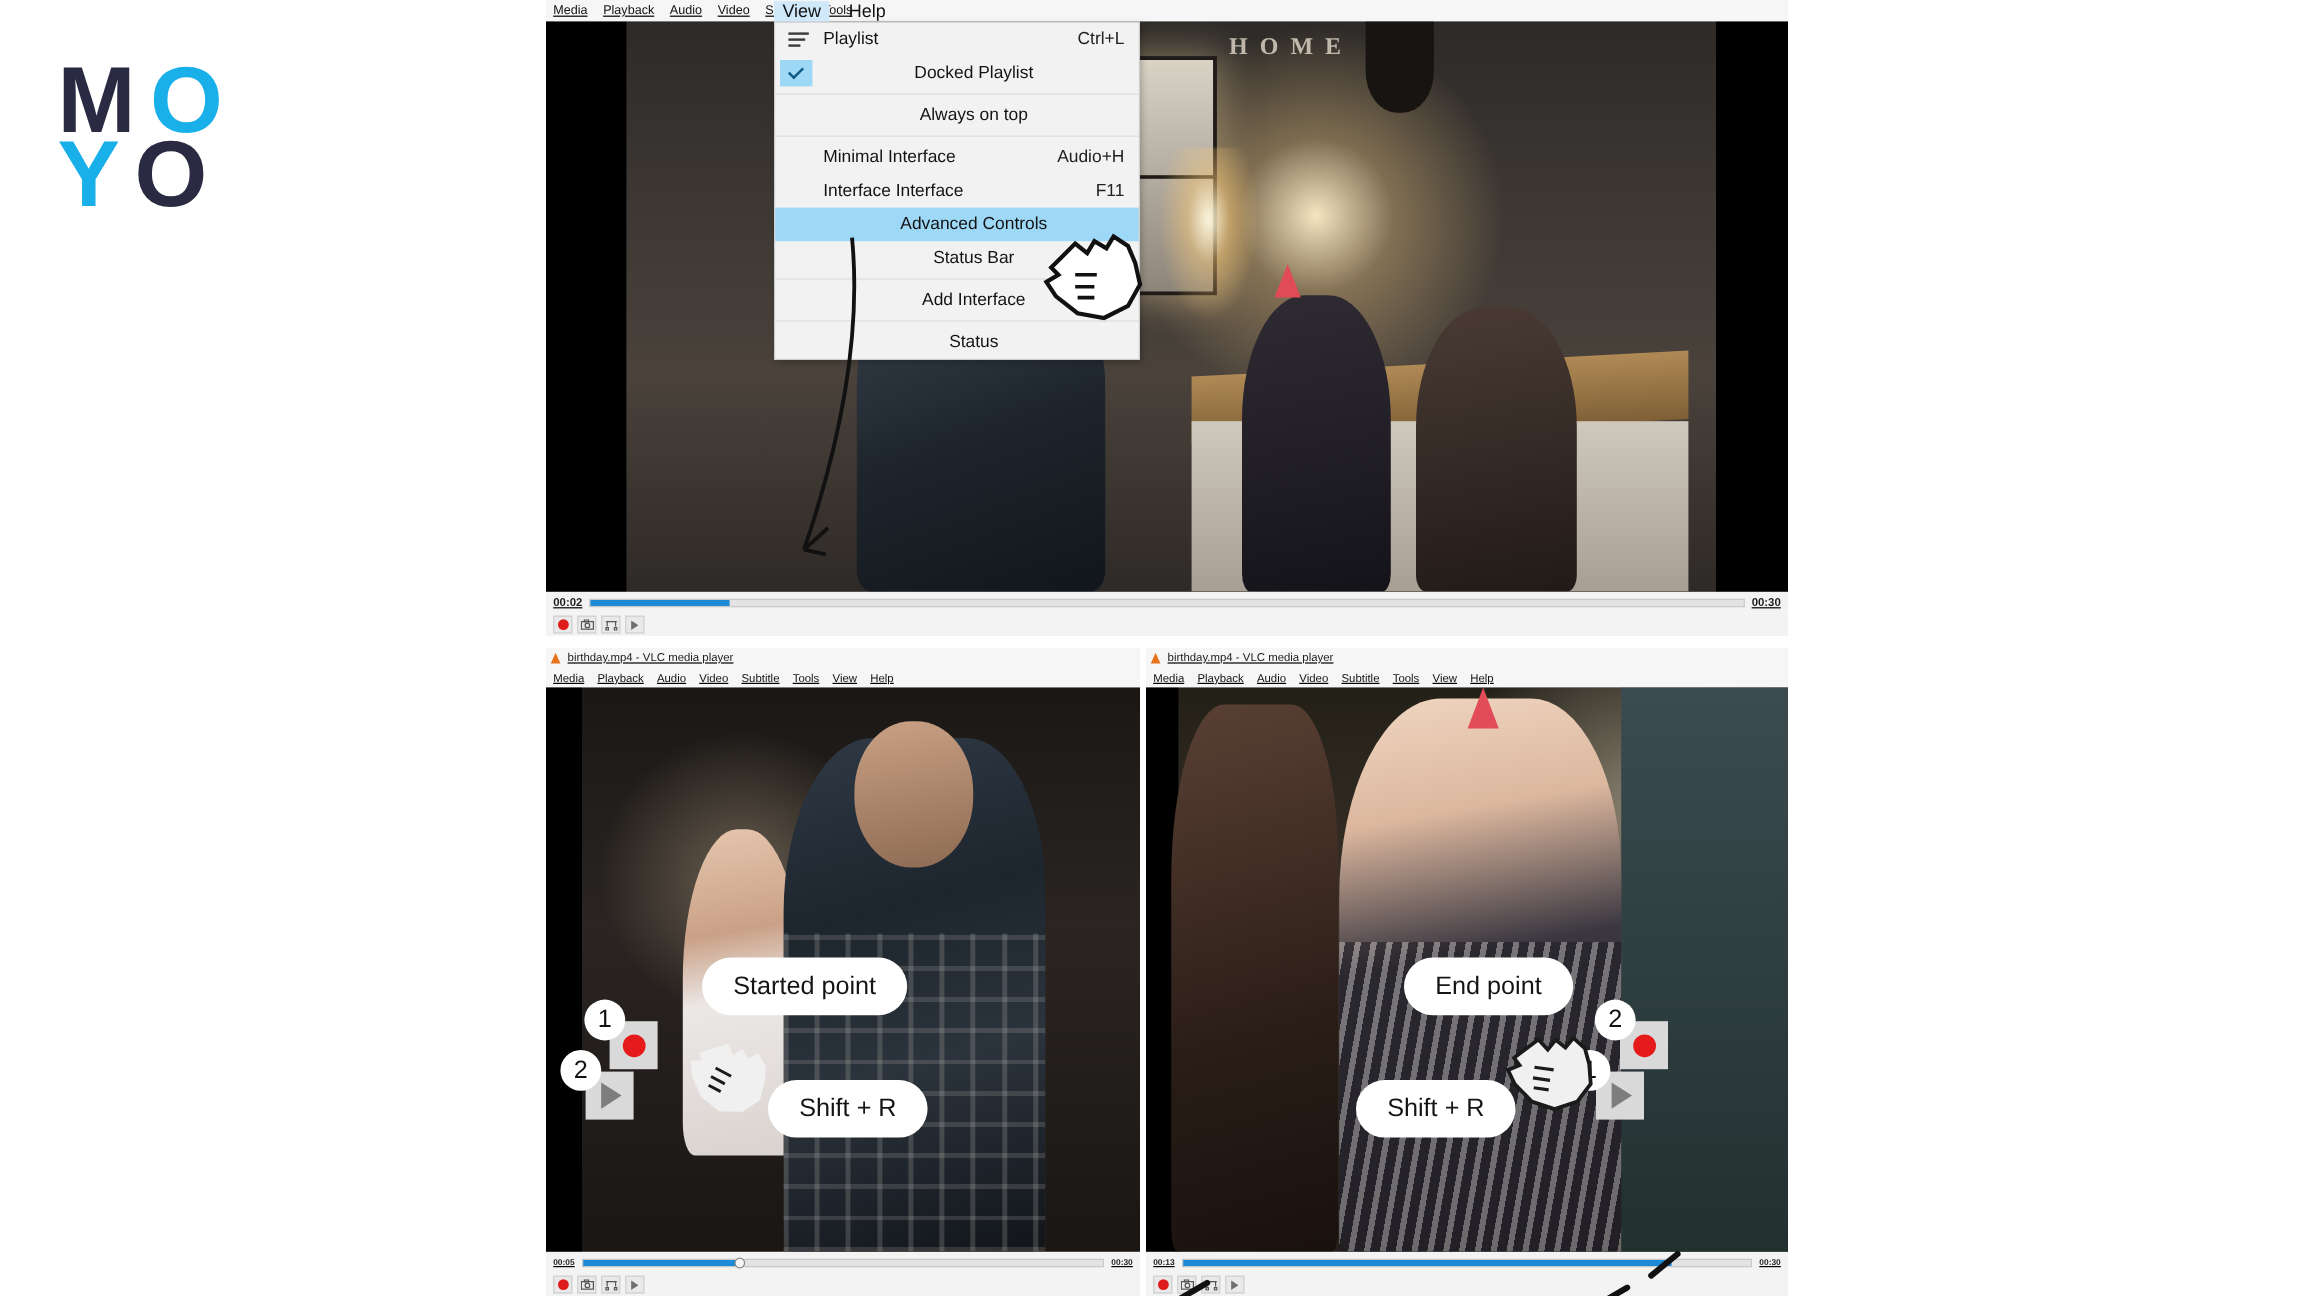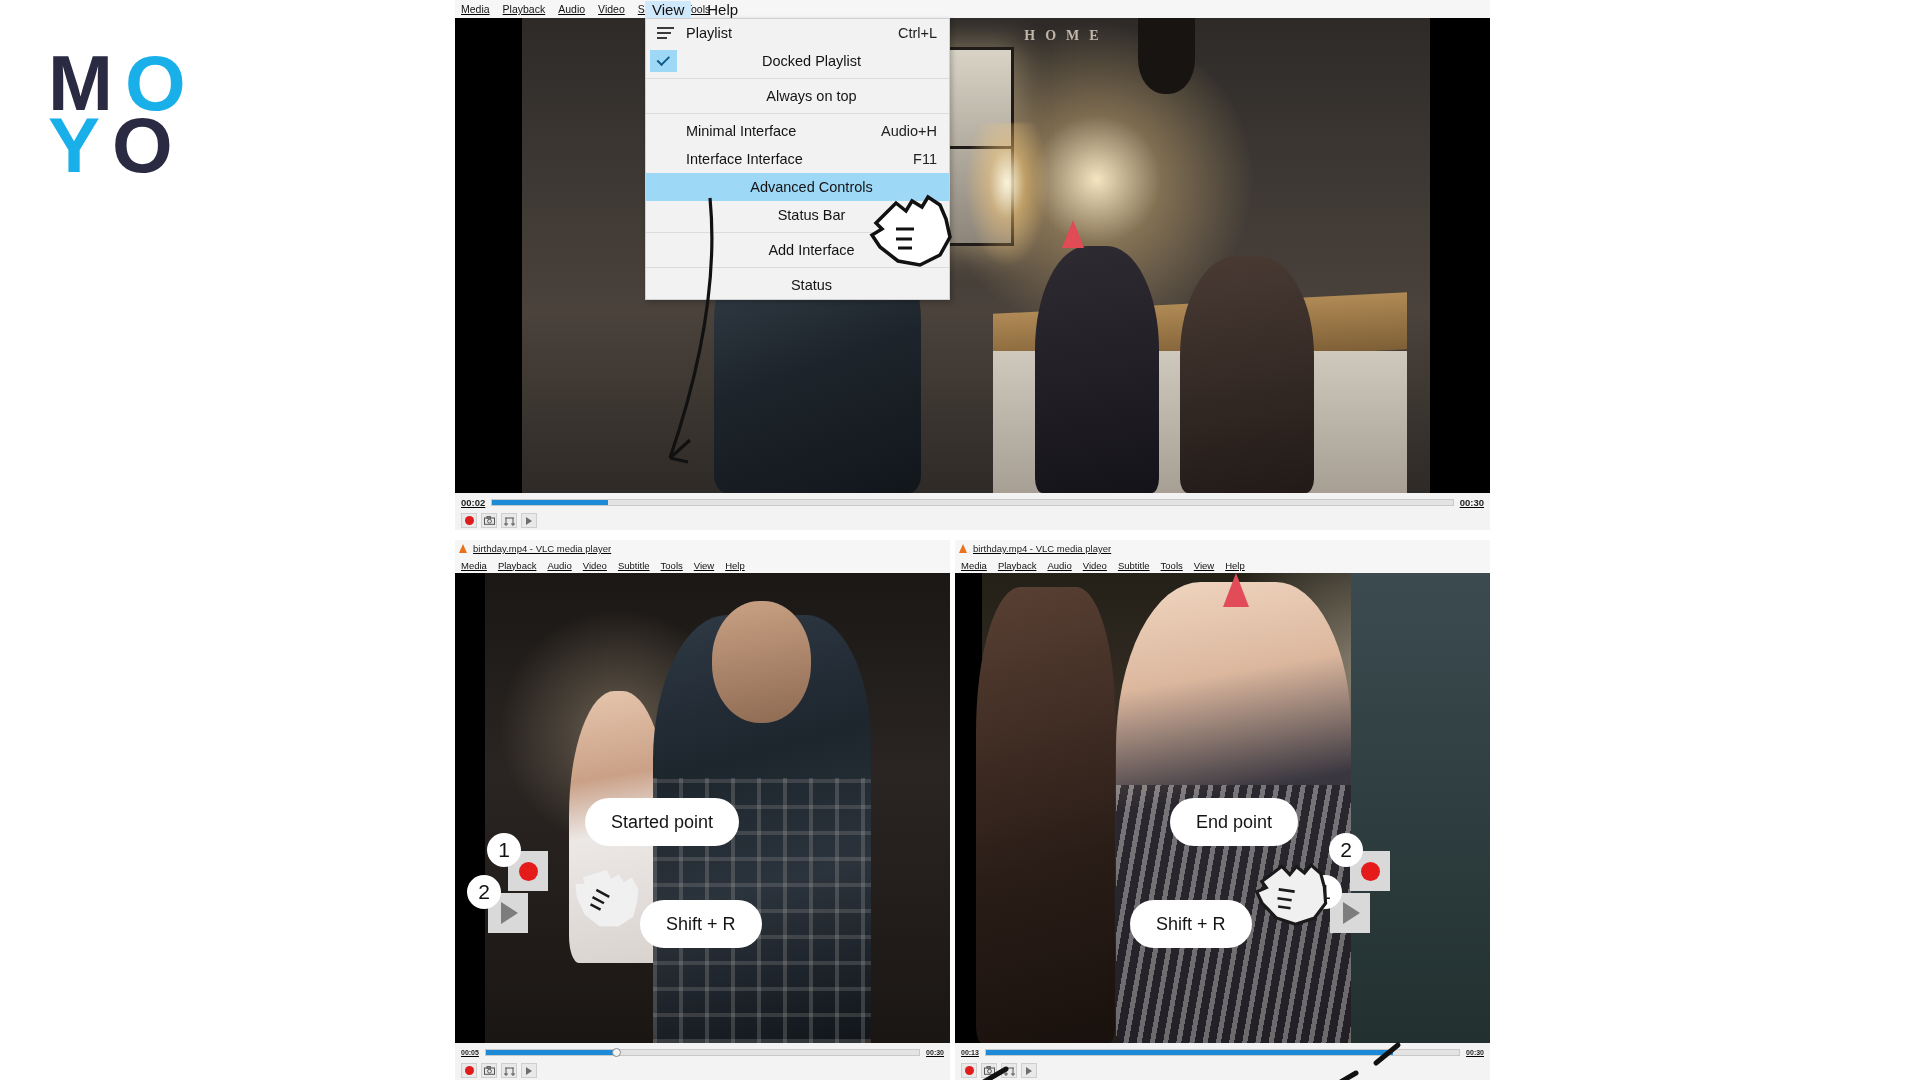--- a/index.html
+++ b/index.html
@@ -96,21 +96,21 @@
     border-left:11px solid transparent; border-right:11px solid transparent;
     border-bottom:28px solid #e04b56;
   }
   .sparkle {
     position:absolute; left:49%; top:22%; width:90px; height:150px;
     background:radial-gradient(ellipse at 50% 40%, rgba(255,250,225,0.95) 0%, rgba(255,205,120,0.45) 28%, rgba(255,180,90,0) 66%);
     filter:blur(1px);
   }
   .home-letters {
     position:absolute; left:55%; top:2%;
-    color:#d8cfc0; font-size:14px; letter-spacing:10px; font-weight:bold;
+    color:#d8cfc0; font-size:20px; letter-spacing:10px; font-weight:bold;
     opacity:.85; font-family:"Liberation Serif", serif;
   }
 
   
   .seekrow {
     height:18px; display:flex; align-items:center; gap:6px;
     padding:0 6px; background:#f3f3f3;
     font-size:9.5px; color:#1d1d1d; font-weight:bold;
   }
   .seekbar { flex:1; height:7px; background:#e3e3e3; border:1px solid #c9c9c9; position:relative; }
@@ -229,21 +229,21 @@
   .rr-hat {
     position:absolute; left:50%; top:0%;
     border-left:13px solid transparent; border-right:13px solid transparent;
     border-bottom:34px solid #e24b58; width:0; height:0;
   }
 
   
   .pill {
     position:absolute; background:#fff; color:#141414;
     border-radius:999px; display:flex; align-items:center; justify-content:center;
-    font-size:18px; padding:0 26px; height:48px; z-index:30;
+    font-size:21px; padding:0 26px; height:48px; z-index:30;
     font-family:"Liberation Sans", sans-serif; white-space:nowrap;
   }
   .badge {
     position:absolute; width:34px; height:34px; border-radius:50%;
     background:#fff; color:#111; display:flex; align-items:center; justify-content:center;
     font-size:21px; font-weight:normal; z-index:33;
     font-family:"Liberation Sans", sans-serif;
   }
   .bigbtn {
     position:absolute; width:40px; height:40px; background:#d9d9d9;

